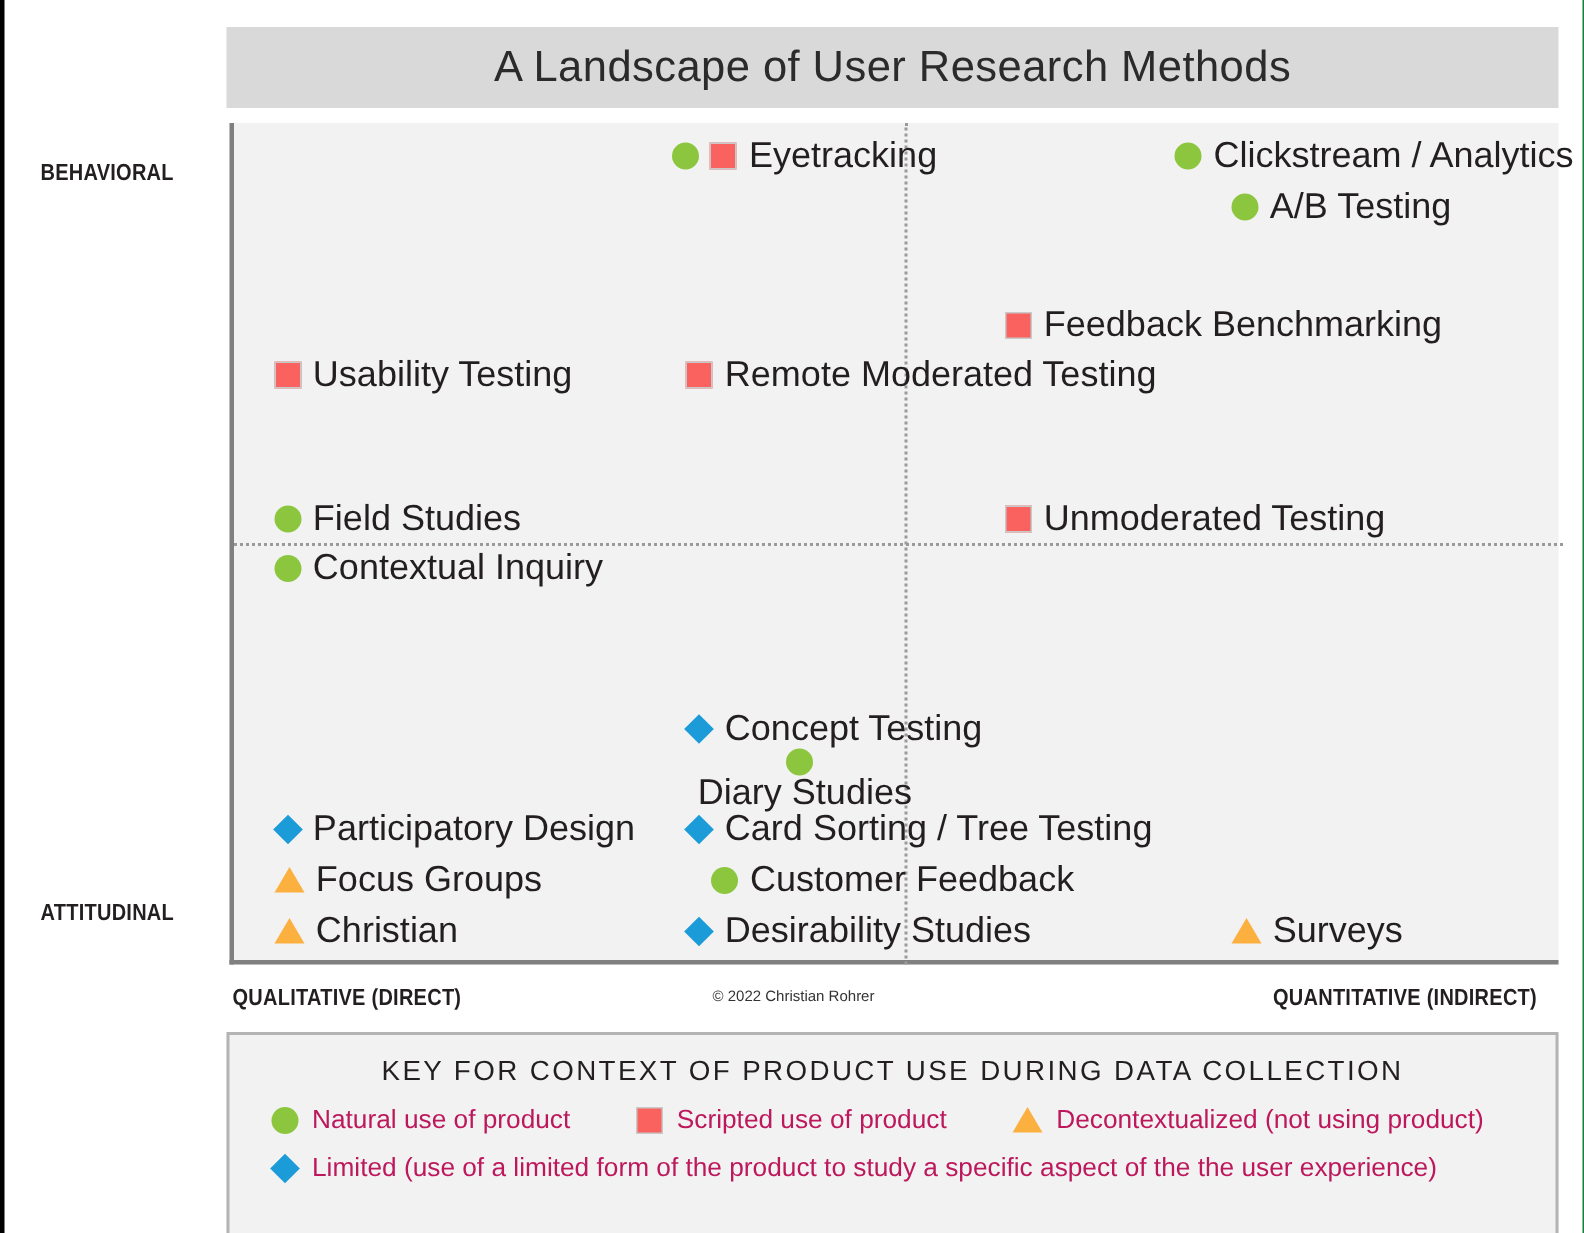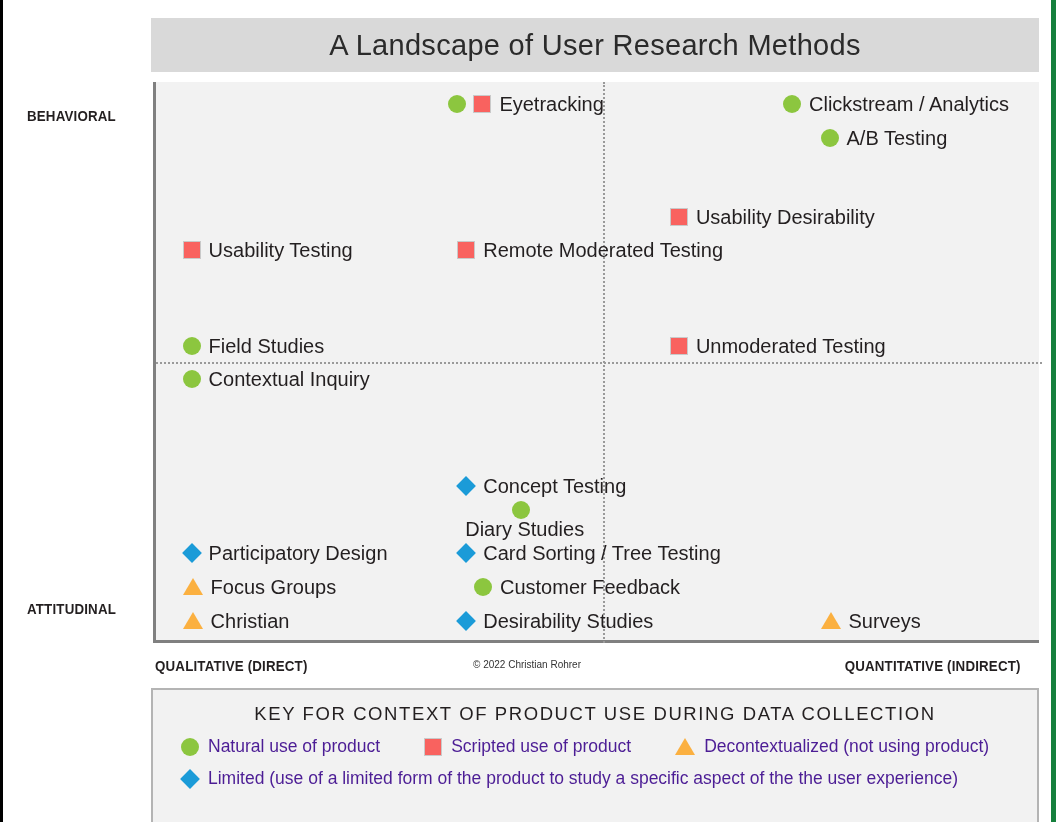--- a/index.html
+++ b/index.html
@@ -15,21 +15,21 @@
     overflow: hidden;
   }
 
   #figure {
     position: absolute;
     left: 0; top: 0;
     width: 1056px;
     height: 822px;
     box-sizing: border-box;
     border-left: 3px solid #000;
-    border-right: 5px solid #15803d;
+    border-right: 1px solid #15803d;
     background: #fff;
   }
 
   
   .title-bar {
     position: absolute;
     left: 148px;
     top: 18px;
     width: 888px;
     height: 54px;
@@ -75,21 +75,21 @@
   }
 
   
   .item {
     position: absolute;
     display: flex;
     align-items: center;
     white-space: nowrap;
   }
   .item .label {
-    font-size: 20px;
+    font-size: 24px;
     color: #231f20;
     margin-left: 8px;
     line-height: 1;
   }
   .markers {
     display: flex;
     align-items: center;
     gap: 7px;
   }
 
@@ -169,21 +169,21 @@
   }
   .key-row.row1 { gap: 44px; padding-left: 28px; }
   .key-row.row2 { padding-left: 28px; }
   .key-entry {
     display: flex;
     align-items: center;
     white-space: nowrap;
   }
   .key-entry .label {
     font-size: 17.5px;
-    color: #4c1d95;
+    color: #be185d;
     margin-left: 9px;
   }
 </style>
 </head>
 <body>
 
 <div id="figure">
 
   <div class="title-bar">
     <div class="title-text">A Landscape of User Research Methods</div>
@@ -216,21 +216,21 @@
         <div class="item" style="left: 664.5px; top: 56.1px; transform: translateY(-50%);">
           <span class="markers">
             <span class="mk mk-circle"></span>
           </span>
           <span class="label">A/B Testing</span>
         </div>
         <div class="item" style="left: 513.88px; top: 134.64px; transform: translateY(-50%);">
           <span class="markers">
             <span class="mk mk-square"></span>
           </span>
-          <span class="label">Usability Desirability</span>
+          <span class="label">Feedback Benchmarking</span>
         </div>
         <div class="item" style="left: 26.58px; top: 168.3px; transform: translateY(-50%);">
           <span class="markers">
             <span class="mk mk-square"></span>
           </span>
           <span class="label">Usability Testing</span>
         </div>
         <div class="item" style="left: 301.24px; top: 168.3px; transform: translateY(-50%);">
           <span class="markers">
             <span class="mk mk-square"></span>

